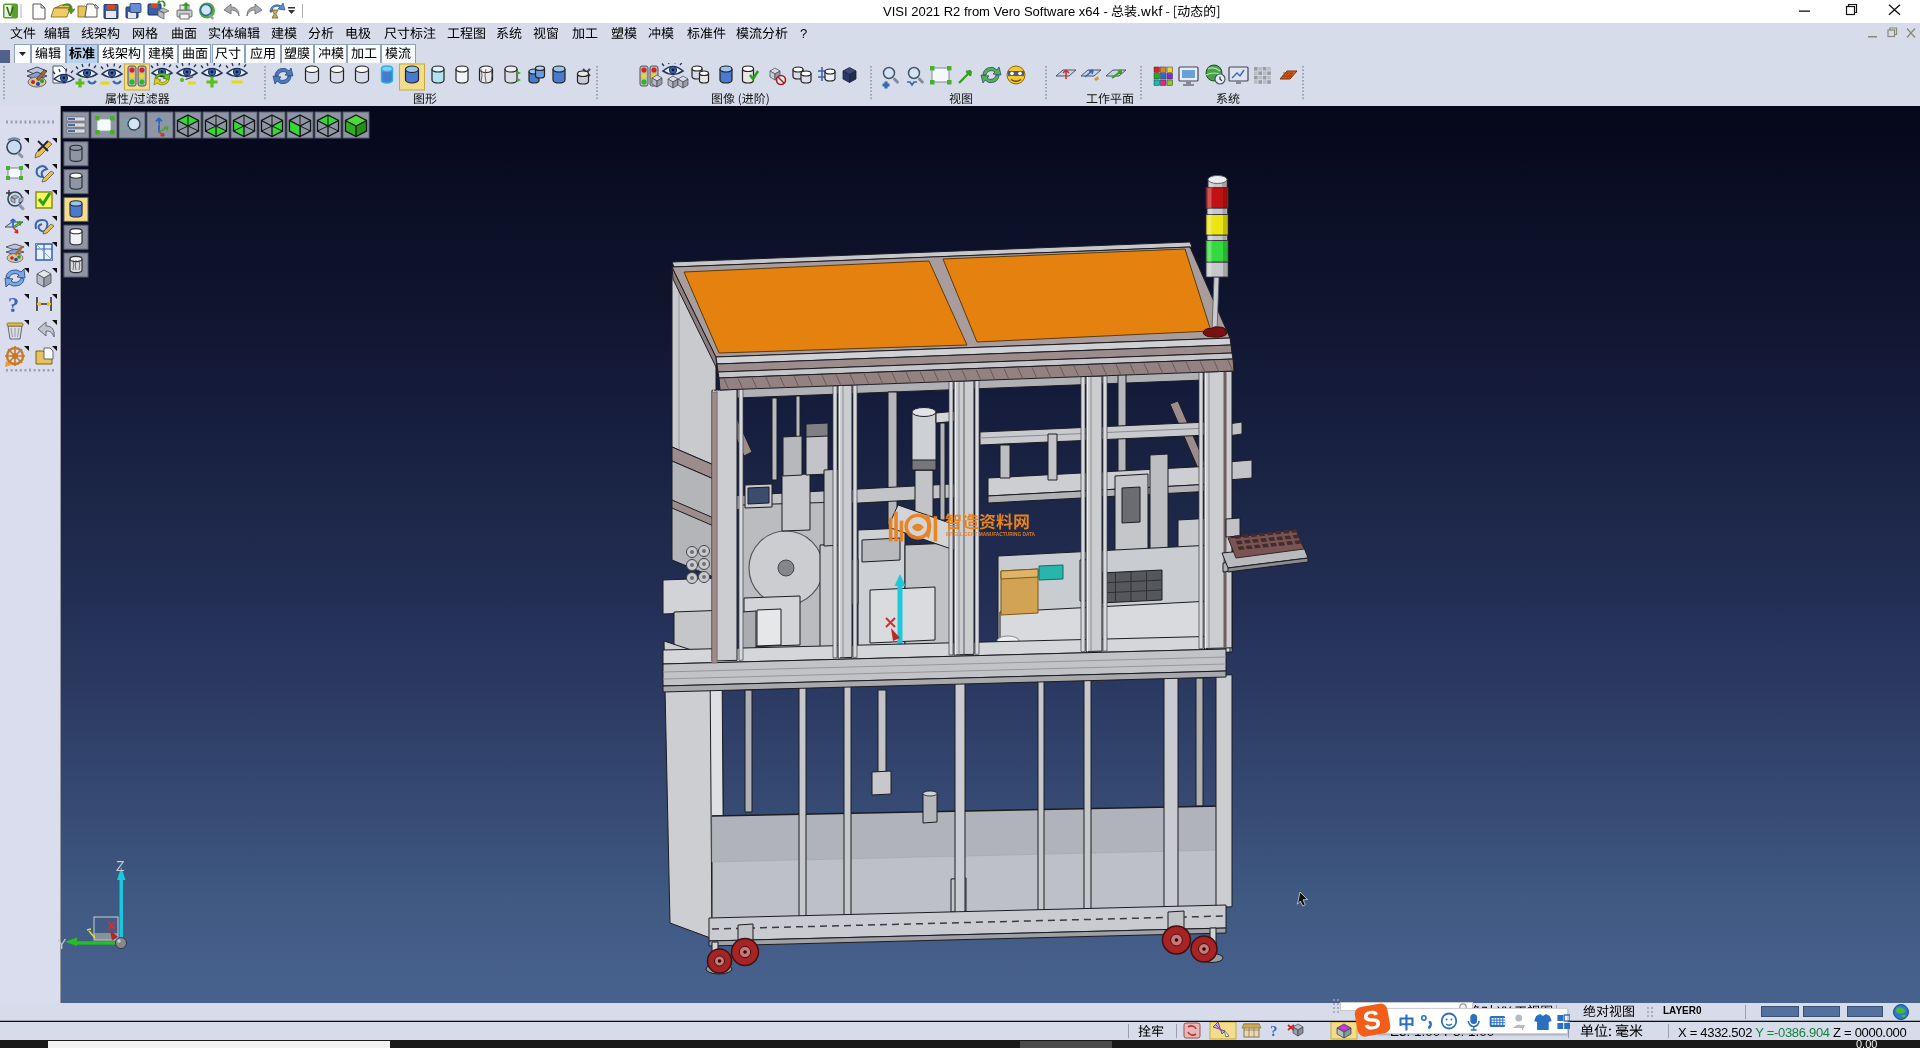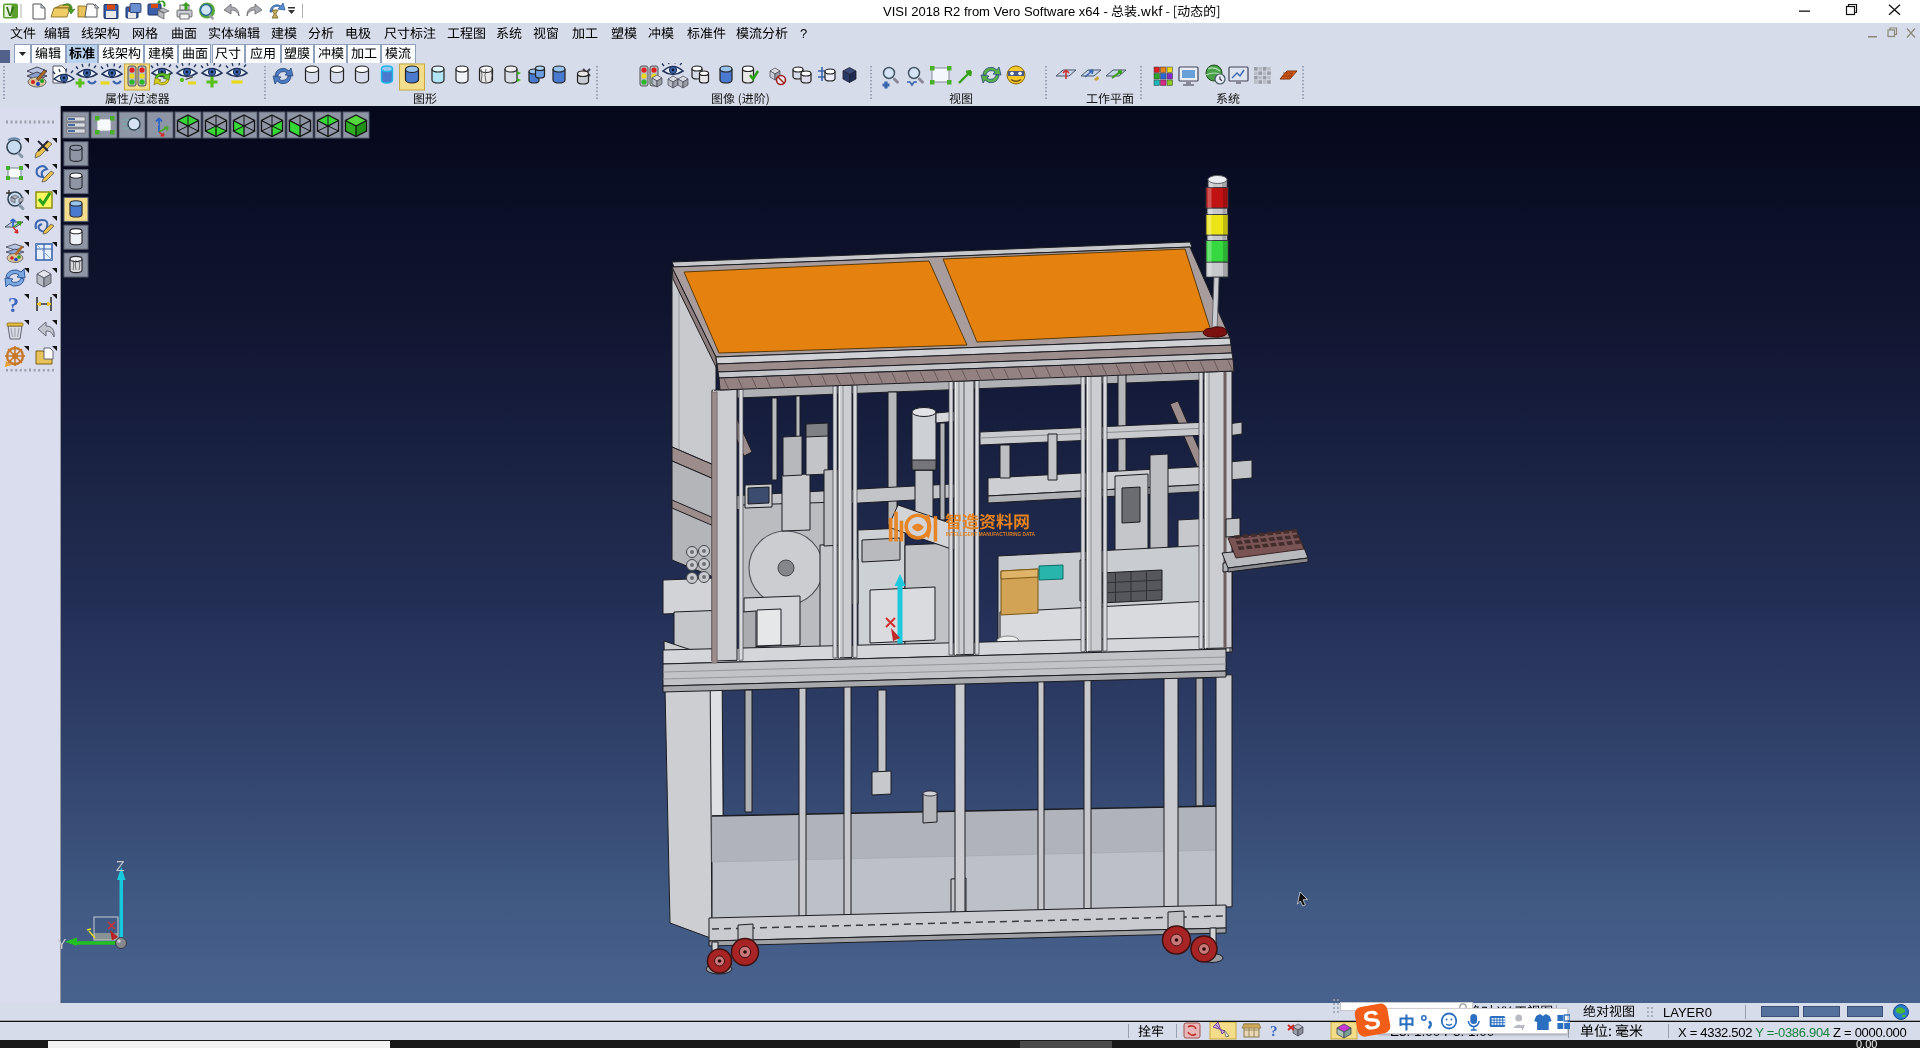--- a/index.html
+++ b/index.html
@@ -54,21 +54,21 @@
     <circle cx="206" cy="10" r="5.5" fill="#cfe4f4" stroke="#2a6a9a" stroke-width="1.5"></circle>
     <rect x="210" y="14" width="6" height="2.5" rx="1" transform="rotate(45 210 14)" fill="#9a9da4"></rect>
 <path d="M224 10 l7 -6 v3 c5 0 8 3 8 9 c-1 -4 -4 -6 -8 -6 v4 z" fill="#a8abb2" stroke="#666" stroke-width=".8"></path>
 <path d="M262 10 l-7 -6 v3 c-5 0 -8 3 -8 9 c1 -4 4 -6 8 -6 v4 z" fill="#a8abb2" stroke="#666" stroke-width=".8"></path>
 <path d="M270 12 c0 -6 6 -9 11 -6 l2 -3 2 7 -7 -1 2 -2 c-4 -2 -8 0 -8 5 z" fill="#5a8fd0" stroke="#2a5a9a" stroke-width=".8"></path>
     <path d="M272 10 h6 l-2.2 4 2.2 4 h-6 l2.2 -4 z" fill="#c8b060" stroke="#6a5a20" stroke-width=".8"></path>
 <path d="M288 10 h7 l-3.5 4 z" fill="#333"></path>
     <rect x="288" y="7" width="7" height="1.5" fill="#333"></rect>
 <rect x="302" y="4" width="1" height="14" fill="#b0b0b0"></rect>
 </svg>
-<span class="abs" style="left:883px;top:4px;font-size:13px;color:#000">VISI 2018 R2 from Vero Software x64 - </span>
+<span class="abs" style="left:883px;top:4px;font-size:13px;color:#000">VISI 2021 R2 from Vero Software x64 - </span>
 <svg class="g" style="left:1111px;top:-4.5px" width="112" height="26">
     <path transform="translate(0,20)" d="M9.9 -2.8C10.6 -1.9 11.4 -0.7 11.7 0.1L12.5 -0.4C12.2 -1.2 11.4 -2.3 10.6 -3.2ZM5.4 -3.5C6.2 -2.9 7.2 -2.0 7.7 -1.4L8.4 -2.0C7.9 -2.6 6.9 -3.5 6.0 -4.0ZM3.7 -3.1V-0.4C3.7 0.6 4.1 0.9 5.6 0.9C5.9 0.9 8.2 0.9 8.5 0.9C9.7 0.9 10.0 0.5 10.2 -1.0C9.9 -1.0 9.5 -1.2 9.3 -1.3C9.2 -0.2 9.1 0.0 8.4 0.0C7.9 0.0 6.0 0.0 5.7 0.0C4.8 0.0 4.7 -0.1 4.7 -0.5V-3.1ZM1.8 -2.9C1.5 -1.9 1.1 -0.8 0.6 -0.1L1.5 0.3C2.0 -0.5 2.5 -1.7 2.7 -2.8ZM3.4 -7.4H9.6V-5.1H3.4ZM2.4 -8.3V-4.1H10.7V-8.3H8.5C9.0 -9.0 9.5 -9.8 9.9 -10.5L8.9 -10.9C8.6 -10.1 8.0 -9.0 7.5 -8.3H4.8L5.6 -8.7C5.3 -9.3 4.7 -10.2 4.2 -10.9L3.3 -10.5C3.9 -9.8 4.4 -8.9 4.7 -8.3Z M13.9 -9.6C14.5 -9.2 15.2 -8.6 15.5 -8.2L16.1 -8.9C15.8 -9.3 15.1 -9.8 14.5 -10.2ZM18.7 -4.9C18.9 -4.6 19.0 -4.3 19.1 -4.0H13.7V-3.2H18.2C17.0 -2.4 15.2 -1.7 13.5 -1.3C13.7 -1.1 13.9 -0.8 14.0 -0.6C14.8 -0.8 15.6 -1.0 16.4 -1.4V-0.5C16.4 0.0 16.0 0.2 15.7 0.3C15.8 0.5 16.0 0.9 16.0 1.1C16.3 0.9 16.8 0.8 20.5 0.0C20.5 -0.2 20.5 -0.6 20.5 -0.8L17.3 -0.1V-1.8C18.1 -2.2 18.9 -2.7 19.4 -3.2C20.5 -1.1 22.4 0.3 24.9 1.0C25.0 0.7 25.3 0.3 25.5 0.2C24.3 -0.1 23.2 -0.5 22.3 -1.2C23.1 -1.5 24.0 -2.0 24.6 -2.5L23.9 -3.0C23.4 -2.6 22.5 -2.0 21.7 -1.6C21.2 -2.1 20.7 -2.6 20.4 -3.2H25.3V-4.0H20.2C20.1 -4.4 19.9 -4.8 19.6 -5.1ZM21.1 -10.9V-9.1H18.0V-8.3H21.1V-6.2H18.4V-5.3H24.9V-6.2H22.1V-8.3H25.2V-9.1H22.1V-10.9ZM13.5 -6.3 13.8 -5.5 16.5 -6.7V-4.8H17.4V-10.9H16.5V-7.6C15.4 -7.1 14.3 -6.6 13.5 -6.3Z M27.8 0.2C28.3 0.2 28.7 -0.2 28.7 -0.7C28.7 -1.3 28.3 -1.6 27.8 -1.6C27.3 -1.6 26.9 -1.3 26.9 -0.7C26.9 -0.2 27.3 0.2 27.8 0.2Z M31.9 0.0H33.3L34.3 -3.8C34.5 -4.5 34.6 -5.1 34.8 -5.8H34.9C35.0 -5.1 35.2 -4.5 35.3 -3.8L36.3 0.0H37.8L39.7 -7.1H38.6L37.5 -3.0C37.4 -2.3 37.2 -1.7 37.1 -1.0H37.0C36.9 -1.7 36.7 -2.3 36.5 -3.0L35.4 -7.1H34.3L33.2 -3.0C33.0 -2.3 32.9 -1.7 32.7 -1.0H32.6C32.5 -1.7 32.4 -2.3 32.2 -3.0L31.2 -7.1H30.0Z M41.2 0.0H42.4V-1.9L43.7 -3.4L45.8 0.0H47.1L44.4 -4.2L46.8 -7.1H45.4L42.5 -3.3H42.4V-10.3H41.2Z M47.6 -6.1H48.6V0.0H49.8V-6.1H51.3V-7.1H49.8V-8.2C49.8 -9.1 50.1 -9.6 50.8 -9.6C51.0 -9.6 51.3 -9.5 51.6 -9.4L51.8 -10.3C51.5 -10.4 51.1 -10.5 50.7 -10.5C49.3 -10.5 48.6 -9.6 48.6 -8.2V-7.1L47.6 -7.0Z M55.0 -3.2H58.3V-4.1H55.0Z M63.2 2.2H65.7V1.5H64.0V-9.6H65.7V-10.3H63.2Z M67.3 -9.9V-9.0H72.4V-9.9ZM74.7 -10.7C74.7 -9.8 74.7 -8.8 74.6 -7.9H72.8V-7.0H74.6C74.4 -4.0 73.9 -1.3 72.1 0.3C72.4 0.5 72.7 0.8 72.9 1.0C74.8 -0.8 75.4 -3.8 75.5 -7.0H77.5C77.3 -2.4 77.2 -0.6 76.8 -0.2C76.7 -0.1 76.5 -0.1 76.3 -0.1C76.0 -0.1 75.3 -0.1 74.6 -0.1C74.8 0.2 74.9 0.6 74.9 0.8C75.6 0.9 76.3 0.9 76.7 0.8C77.1 0.8 77.4 0.7 77.7 0.4C78.1 -0.2 78.3 -2.1 78.5 -7.4C78.5 -7.6 78.5 -7.9 78.5 -7.9H75.6C75.6 -8.8 75.6 -9.8 75.6 -10.7ZM67.3 -0.6 67.3 -0.6V-0.6C67.6 -0.7 68.1 -0.9 71.7 -1.7L72.0 -0.8L72.8 -1.1C72.6 -2.0 72.0 -3.6 71.5 -4.7L70.7 -4.5C71.0 -3.9 71.2 -3.2 71.4 -2.5L68.4 -1.9C68.9 -3.0 69.4 -4.5 69.7 -5.9H72.6V-6.8H66.9V-5.9H68.7C68.3 -4.3 67.8 -2.8 67.6 -2.4C67.4 -1.9 67.2 -1.5 67.0 -1.5C67.1 -1.2 67.3 -0.8 67.3 -0.6Z M84.1 -5.3C84.9 -4.9 85.8 -4.2 86.2 -3.7L87.1 -4.3C86.6 -4.8 85.7 -5.4 84.9 -5.8ZM82.7 -3.1V-0.6C82.7 0.5 83.1 0.8 84.6 0.8C84.9 0.8 87.3 0.8 87.6 0.8C88.9 0.8 89.2 0.4 89.3 -1.3C89.0 -1.4 88.6 -1.5 88.4 -1.7C88.3 -0.3 88.2 -0.1 87.6 -0.1C87.0 -0.1 85.0 -0.1 84.6 -0.1C83.8 -0.1 83.6 -0.2 83.6 -0.6V-3.1ZM84.5 -3.4C85.2 -2.8 86.2 -1.8 86.6 -1.2L87.4 -1.7C86.9 -2.3 86.0 -3.2 85.2 -3.9ZM88.9 -3.1C89.6 -1.9 90.2 -0.5 90.5 0.5L91.4 0.1C91.1 -0.8 90.5 -2.2 89.8 -3.3ZM81.2 -3.1C80.9 -2.1 80.5 -0.8 79.9 0.1L80.8 0.5C81.3 -0.4 81.8 -1.8 82.0 -2.8ZM85.2 -11.0C85.2 -10.3 85.1 -9.7 84.9 -9.1H79.9V-8.2H84.7C84.1 -6.5 82.8 -5.1 79.8 -4.3C80.0 -4.1 80.2 -3.7 80.3 -3.5C83.7 -4.4 85.1 -6.1 85.7 -8.2C86.7 -5.8 88.4 -4.3 91.0 -3.6C91.1 -3.8 91.4 -4.2 91.6 -4.5C89.3 -5.0 87.6 -6.3 86.7 -8.2H91.5V-9.1H86.0C86.1 -9.7 86.2 -10.3 86.2 -11.0Z M99.3 -5.5C100.1 -4.5 100.9 -3.2 101.3 -2.5L102.2 -3.0C101.7 -3.7 100.8 -5.0 100.1 -5.9ZM95.3 -10.9C95.2 -10.3 95.0 -9.5 94.8 -8.8H93.3V0.7H94.2V-0.3H97.8V-8.8H95.7C95.9 -9.4 96.1 -10.1 96.3 -10.8ZM94.2 -8.0H96.9V-5.2H94.2ZM94.2 -1.2V-4.4H96.9V-1.2ZM99.9 -11.0C99.5 -9.2 98.8 -7.4 97.9 -6.2C98.2 -6.1 98.6 -5.8 98.7 -5.7C99.2 -6.3 99.6 -7.1 100.0 -8.0H103.3C103.1 -2.8 102.9 -0.8 102.5 -0.3C102.4 -0.1 102.2 -0.1 102.0 -0.1C101.7 -0.1 100.9 -0.1 100.0 -0.2C100.2 0.1 100.3 0.5 100.3 0.8C101.1 0.8 101.8 0.8 102.3 0.8C102.8 0.7 103.0 0.6 103.3 0.2C103.9 -0.4 104.0 -2.4 104.2 -8.4C104.2 -8.5 104.2 -8.9 104.2 -8.9H100.3C100.5 -9.5 100.7 -10.1 100.9 -10.8Z M105.6 2.2H108.2V-10.3H105.6V-9.6H107.3V1.5H105.6Z" fill="#000000"></path>
   </svg>
 <svg class="abs" style="left:1780px;top:0" width="140" height="23" viewBox="0 0 140 23">
 <rect x="19" y="10.5" width="11" height="1.3" fill="#111"></rect>
 <rect x="66.5" y="6.5" width="8" height="8" fill="none" stroke="#111" stroke-width="1.2"></rect>
     <path d="M68.5 6.5 v-2 h8 v8 h-2" fill="none" stroke="#111" stroke-width="1.2"></path>
 <path d="M109 4.8 l11 10 M120 4.8 l-11 10" stroke="#111" stroke-width="1.3"></path>
 </svg>
 <div id="menubar"></div>
@@ -883,21 +883,21 @@
     <path transform="translate(0,20)" d="M0.5 -0.7 0.7 0.2C2.0 -0.1 3.7 -0.5 5.3 -0.9L5.2 -1.7C3.5 -1.3 1.7 -0.9 0.5 -0.7ZM0.8 -5.5C1.0 -5.6 1.3 -5.7 2.9 -5.9C2.3 -5.0 1.8 -4.4 1.5 -4.1C1.1 -3.6 0.8 -3.3 0.5 -3.2C0.6 -3.0 0.8 -2.6 0.8 -2.4C1.1 -2.5 1.5 -2.7 5.1 -3.4C5.1 -3.6 5.1 -3.9 5.1 -4.2L2.2 -3.7C3.2 -4.8 4.3 -6.2 5.1 -7.7L4.3 -8.2C4.1 -7.7 3.8 -7.2 3.5 -6.8L1.8 -6.6C2.6 -7.7 3.4 -9.2 4.0 -10.6L3.1 -11.0C2.5 -9.4 1.5 -7.7 1.2 -7.2C0.9 -6.8 0.7 -6.5 0.4 -6.4C0.5 -6.2 0.7 -5.7 0.8 -5.5ZM8.3 -6.4V-4.0H6.6V-6.4ZM9.2 -6.4H10.8V-4.0H9.2ZM9.6 -8.8C9.3 -8.2 9.0 -7.7 8.7 -7.3L8.7 -7.3H6.3C6.6 -7.7 6.9 -8.2 7.2 -8.8ZM7.3 -11.1C6.7 -9.5 5.8 -8.0 4.7 -6.9C5.0 -6.8 5.3 -6.5 5.5 -6.3L5.7 -6.6V-0.8C5.7 0.5 6.2 0.8 7.6 0.8C7.9 0.8 10.4 0.8 10.7 0.8C12.0 0.8 12.3 0.3 12.4 -1.4C12.2 -1.5 11.8 -1.6 11.6 -1.8C11.5 -0.3 11.4 -0.1 10.7 -0.1C10.2 -0.1 8.0 -0.1 7.6 -0.1C6.8 -0.1 6.6 -0.2 6.6 -0.8V-3.2H11.7V-7.3H9.7C10.1 -7.9 10.6 -8.6 10.9 -9.3L10.3 -9.7L10.1 -9.6H7.7C7.9 -10.0 8.0 -10.4 8.2 -10.8Z M19.5 -5.1C20.1 -4.2 20.7 -3.0 20.9 -2.2L21.8 -2.6C21.6 -3.4 21.0 -4.6 20.3 -5.5ZM14.2 -5.9C15.0 -5.2 15.8 -4.3 16.6 -3.5C15.8 -1.8 14.8 -0.5 13.6 0.2C13.8 0.4 14.1 0.8 14.3 1.0C15.5 0.2 16.5 -1.0 17.3 -2.6C17.9 -1.9 18.3 -1.2 18.7 -0.6L19.4 -1.4C19.1 -2.0 18.4 -2.8 17.7 -3.7C18.3 -5.1 18.8 -6.9 19.0 -9.0L18.3 -9.2L18.2 -9.2H13.9V-8.3H17.9C17.7 -6.9 17.4 -5.6 17.0 -4.5C16.3 -5.2 15.6 -5.9 14.9 -6.5ZM22.9 -10.9V-7.8H19.3V-6.9H22.9V-0.3C22.9 -0.1 22.9 0.0 22.6 0.0C22.4 0.0 21.7 0.0 20.9 0.0C21.0 0.3 21.1 0.8 21.2 1.0C22.3 1.0 23.0 1.0 23.3 0.8C23.8 0.7 23.9 0.4 23.9 -0.3V-6.9H25.5V-7.8H23.9V-10.9Z M31.9 -10.3V-3.4H32.8V-9.4H36.8V-3.4H37.8V-10.3ZM28.0 -10.5C28.5 -9.9 29.0 -9.2 29.2 -8.7L30.0 -9.3C29.8 -9.7 29.2 -10.4 28.7 -10.9ZM34.3 -8.4V-5.9C34.3 -3.9 33.9 -1.4 30.6 0.3C30.8 0.5 31.1 0.8 31.2 1.1C33.2 0.0 34.2 -1.4 34.7 -2.8V-0.3C34.7 0.6 35.1 0.8 36.0 0.8H37.1C38.3 0.8 38.4 0.3 38.5 -1.7C38.3 -1.8 38.0 -1.9 37.7 -2.1C37.7 -0.2 37.6 0.1 37.2 0.1H36.1C35.7 0.1 35.6 0.0 35.6 -0.4V-3.6H35.0C35.2 -4.4 35.2 -5.2 35.2 -5.9V-8.4ZM26.8 -8.7V-7.8H30.0C29.2 -6.1 27.8 -4.5 26.5 -3.6C26.6 -3.4 26.9 -2.9 27.0 -2.7C27.5 -3.0 28.0 -3.5 28.5 -4.0V1.0H29.4V-4.6C29.8 -4.0 30.4 -3.2 30.7 -2.8L31.3 -3.6C31.0 -3.9 30.1 -5.0 29.6 -5.5C30.3 -6.4 30.8 -7.4 31.2 -8.4L30.6 -8.7L30.5 -8.7Z M43.9 -3.6C44.9 -3.4 46.2 -3.0 47.0 -2.6L47.4 -3.2C46.6 -3.6 45.3 -4.0 44.3 -4.2ZM42.6 -2.0C44.4 -1.8 46.6 -1.2 47.9 -0.8L48.3 -1.5C47.0 -1.9 44.8 -2.4 43.0 -2.6ZM40.1 -10.3V1.0H41.0V0.5H49.9V1.0H50.9V-10.3ZM41.0 -0.4V-9.5H49.9V-0.4ZM44.4 -9.2C43.7 -8.1 42.6 -7.1 41.5 -6.5C41.7 -6.3 42.0 -6.0 42.2 -5.9C42.6 -6.1 43.0 -6.4 43.4 -6.8C43.8 -6.4 44.3 -6.0 44.8 -5.6C43.7 -5.1 42.4 -4.7 41.3 -4.5C41.4 -4.3 41.6 -3.9 41.7 -3.7C43.0 -4.0 44.4 -4.5 45.6 -5.1C46.7 -4.6 47.9 -4.1 49.2 -3.8C49.3 -4.1 49.5 -4.4 49.7 -4.6C48.6 -4.8 47.4 -5.1 46.4 -5.6C47.4 -6.3 48.2 -7.0 48.7 -7.9L48.2 -8.2L48.0 -8.2H44.7C44.9 -8.4 45.0 -8.7 45.2 -8.9ZM43.9 -7.3 44.0 -7.4H47.4C46.9 -6.9 46.3 -6.4 45.6 -6.0C44.9 -6.4 44.3 -6.9 43.9 -7.3Z" fill="#000000"></path>
   </svg>
 <svg class="g" style="left:1646px;top:1006px" width="8" height="12">
     <circle cx="2" cy="2" r="1" fill="#9aa0ac"></circle>
     <circle cx="6" cy="2" r="1" fill="#9aa0ac"></circle>
     <circle cx="2" cy="6" r="1" fill="#9aa0ac"></circle>
     <circle cx="6" cy="6" r="1" fill="#9aa0ac"></circle>
     <circle cx="2" cy="10" r="1" fill="#9aa0ac"></circle>
     <circle cx="6" cy="10" r="1" fill="#9aa0ac"></circle>
   </svg>
-<span class="abs" style="left:1663px;top:1005px;font-size:13px;font-weight:normal;color:#000">LAYER0</span>
+<span class="abs" style="left:1663px;top:1005px;font-size:10px;font-weight:bold;color:#000">LAYER0</span>
 <div class="vline" style="left:1745px;top:1005px;height:14px"></div>
 <div class="abs" style="left:1761px;top:1006px;width:38px;height:11px;background:#54719d;border:1px solid #3a4f73"></div>
 <div class="abs" style="left:1803px;top:1006px;width:37px;height:11px;background:#54719d;border:1px solid #3a4f73"></div>
 <div class="abs" style="left:1847px;top:1006px;width:36px;height:11px;background:#54719d;border:1px solid #3a4f73"></div>
 <svg class="abs" style="left:1892px;top:1003px" width="18" height="18">
     <circle cx="9" cy="9" r="7.5" fill="#2a7ad0" stroke="#1a4a80" stroke-width="1"></circle>
     <path d="M4 6 q3 -3 6 -1 q4 1 3 4 q-4 3 -7 1 q-3 -1 -2 -4z" fill="#48b838"></path>
     <path d="M10 12 q3 -1 4 1 q-2 2 -4 1z" fill="#48b838"></path>
   </svg>
 <div id="row2"></div>

